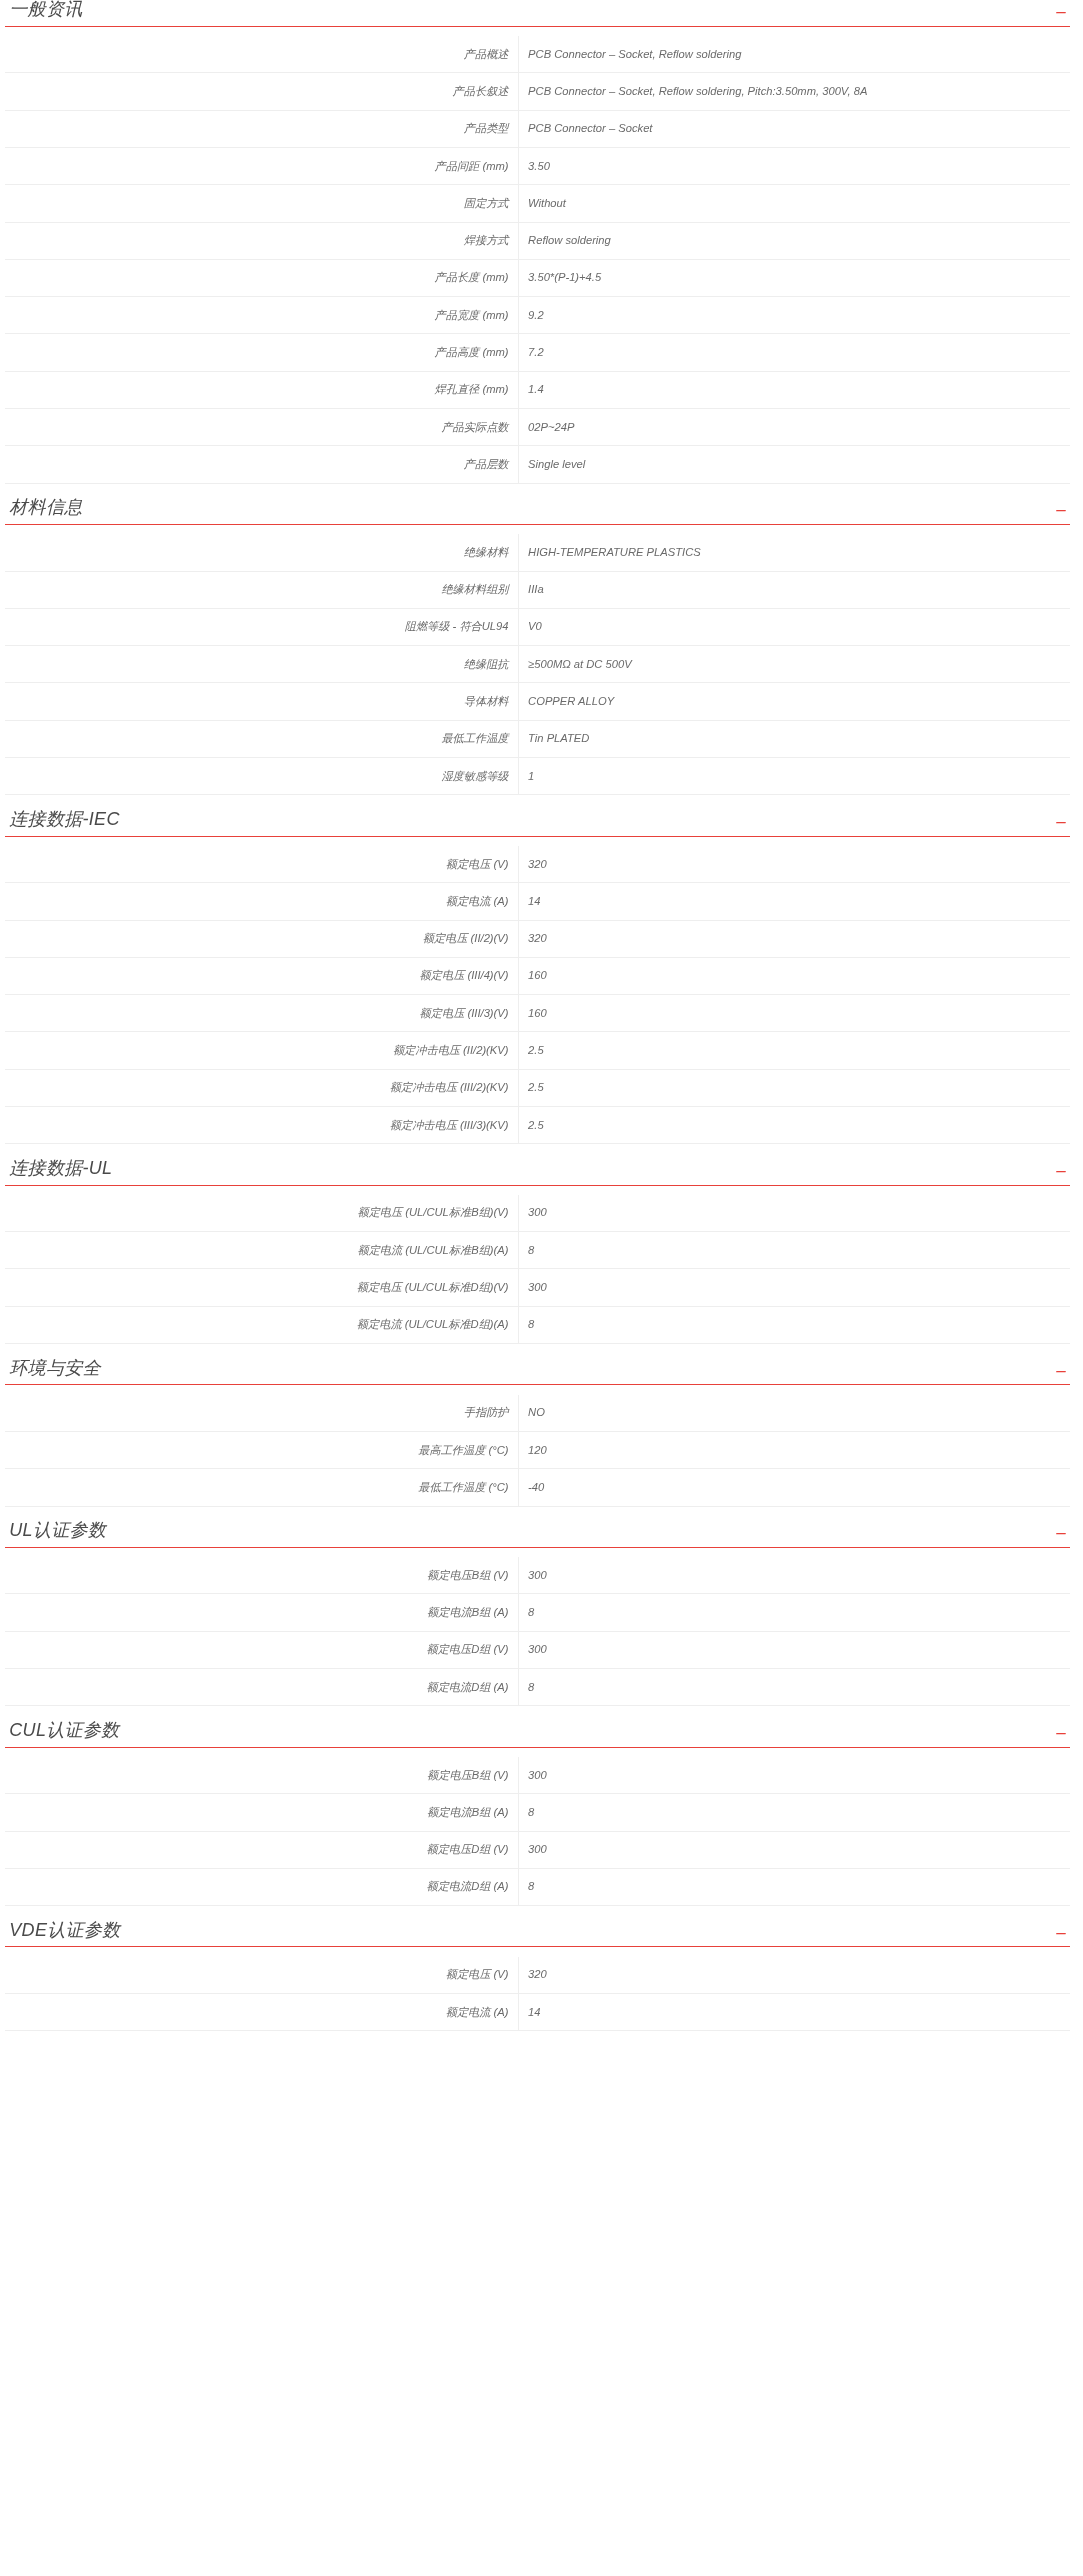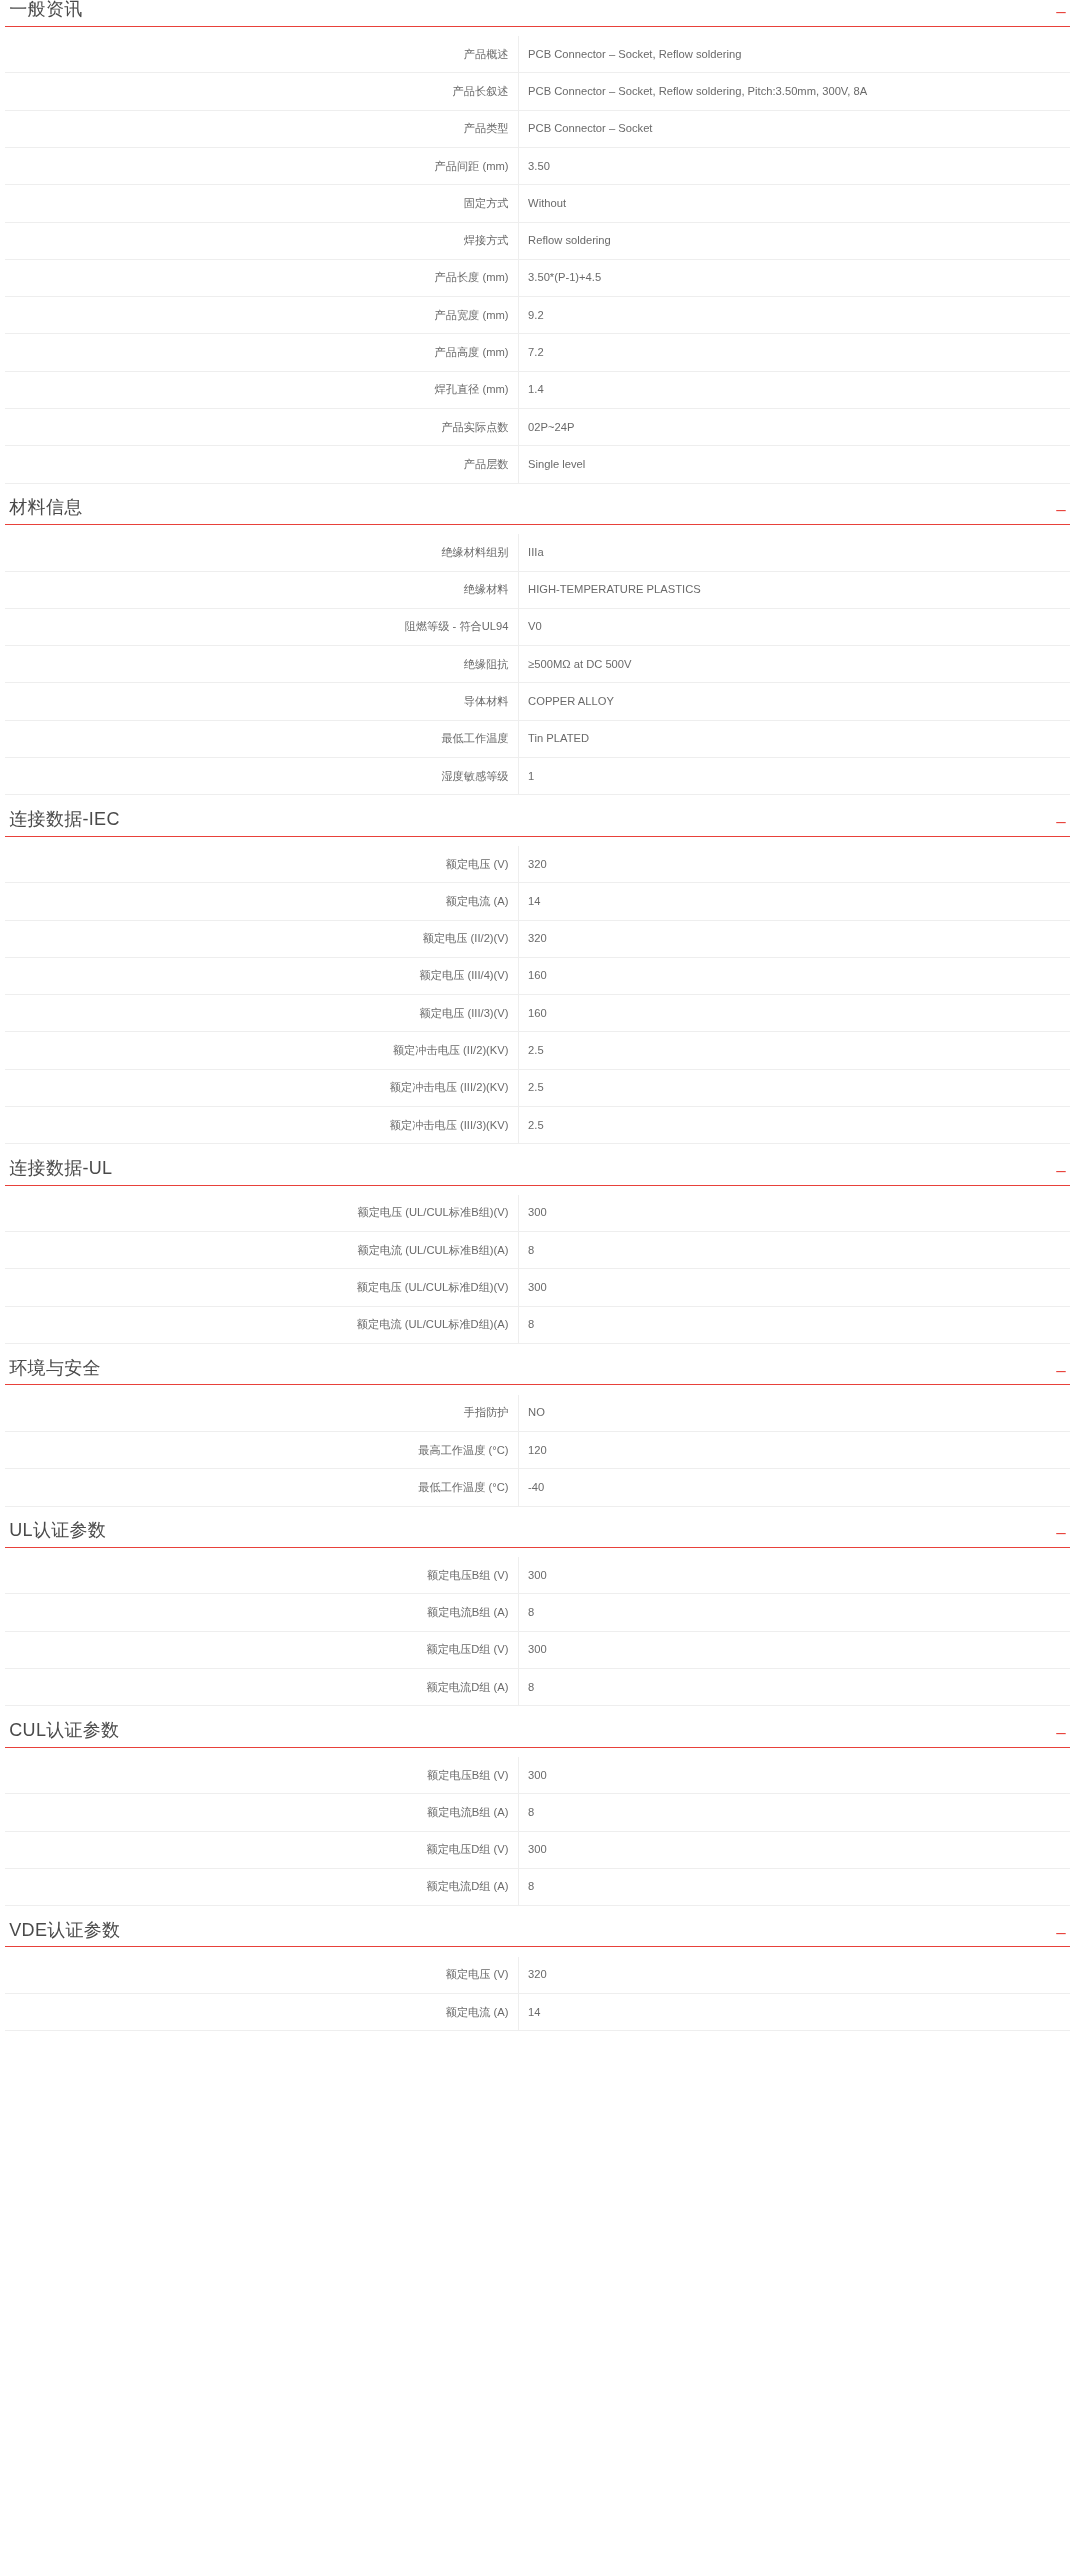--- a/index.html
+++ b/index.html
@@ -13,20 +13,21 @@
     color: #555555;
     width: 1083px;
   }
   .page {
     width: 1083px;
     padding: 0 0 26.5px 0;
   }
   .section {
     margin: 0 0 14.5px 0;
     padding: 0 13.2px 0 5.3px;
+    font-style: italic;
   }
   .section-header {
     position: relative;
     display: flex;
     align-items: flex-end;
     justify-content: space-between;
     border-bottom: 1.3px solid #e8413a;
     padding: 0 4px 6px 4px;
     margin-bottom: 0;
   }
@@ -142,26 +143,26 @@
     </div>
     <div class="section">
       <div class="section-header">
         <div class="section-title">材料信息</div>
         <div class="collapse-toggle">–</div>
       </div>
       <div class="spacer-top"></div>
       <table class="spec-table">
         <tbody>
           <tr>
+            <td class="key-cell">绝缘材料</td>
+            <td class="val-cell">HIGH-TEMPERATURE PLASTICS</td>
+          </tr>
+          <tr>
             <td class="key-cell">绝缘材料组别</td>
             <td class="val-cell">IIIa</td>
-          </tr>
-          <tr>
-            <td class="key-cell">绝缘材料</td>
-            <td class="val-cell">HIGH-TEMPERATURE PLASTICS</td>
           </tr>
           <tr>
             <td class="key-cell">阻燃等级 - 符合UL94</td>
             <td class="val-cell">V0</td>
           </tr>
           <tr>
             <td class="key-cell">绝缘阻抗</td>
             <td class="val-cell">≥500MΩ at DC 500V</td>
           </tr>
           <tr>

